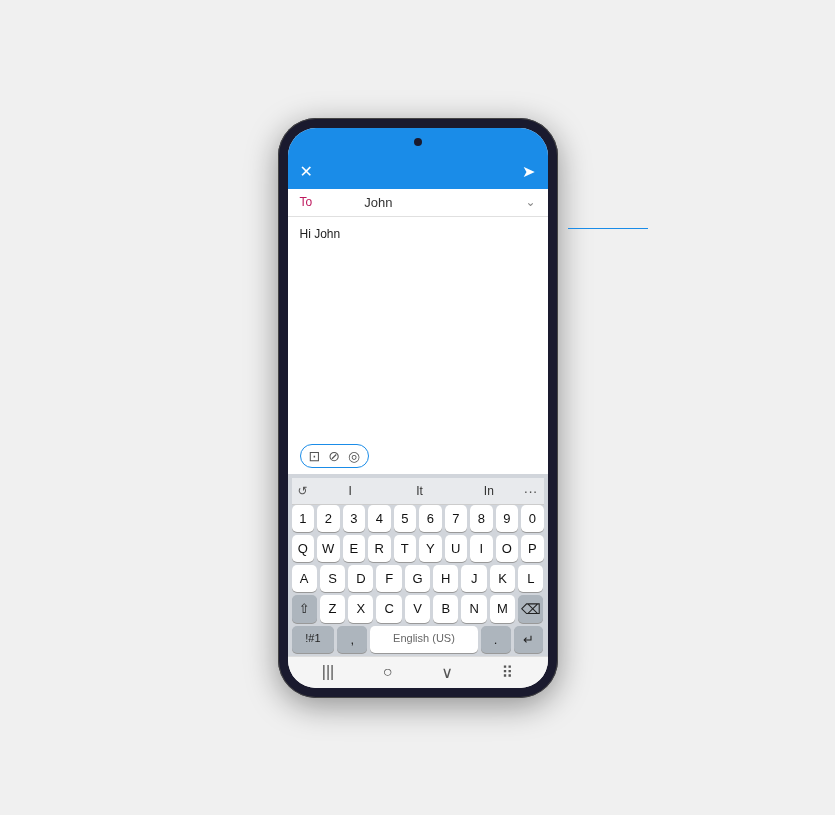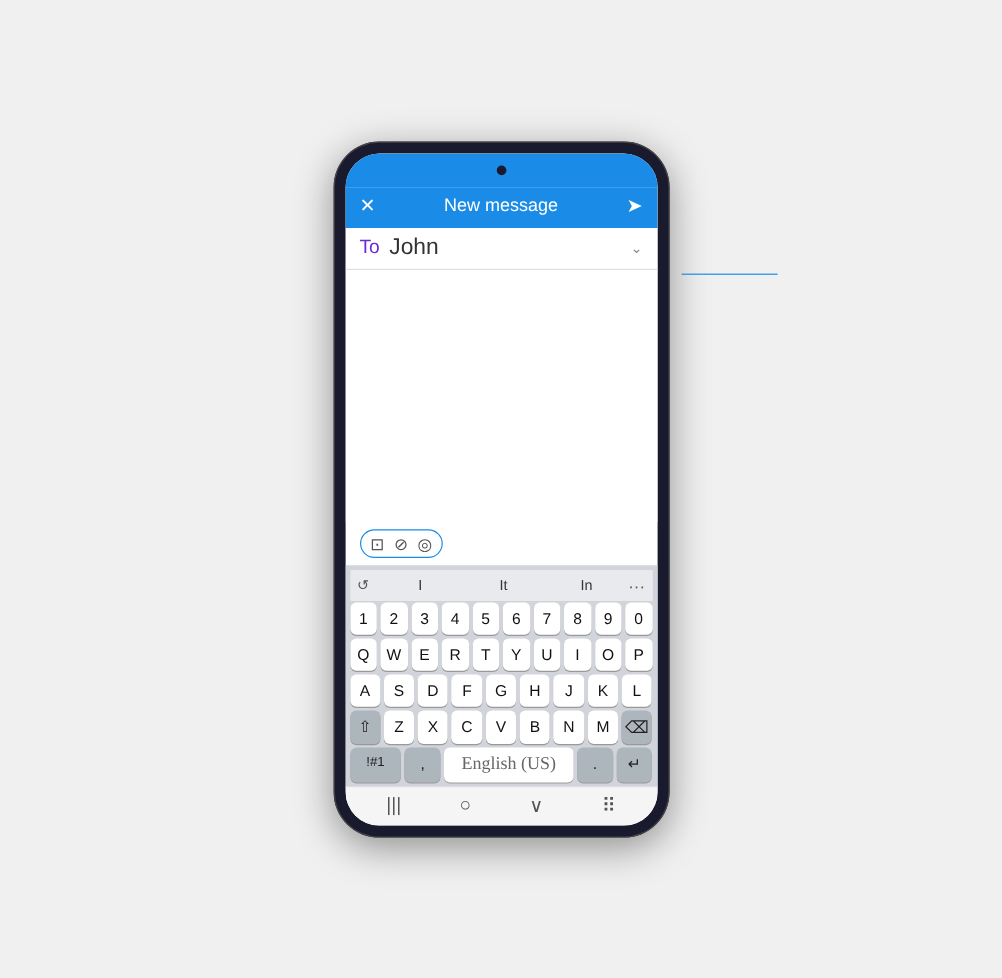--- a/index.html
+++ b/index.html
@@ -90,29 +90,30 @@
     
     .to-field {
       display: flex;
       align-items: center;
       padding: 6px 12px;
       border-bottom: 1px solid #e0e0e0;
       background: #fff;
     }
 
     .to-label {
-      color: #6d28d9;
-      font-size: 16px;
+      color: #be185d;
+      font-size: 12px;
       margin-right: 8px;
     }
 
     .to-value {
       color: #333;
-      font-size: 19px;
-      flex: 1;
+      font-size: 13px;
+      flex: 1;
+      margin-left: 44px;
     }
 
     .chevron-down {
       color: #888;
       font-size: 12px;
     }
 
     
     .msg-body {
       flex: 1;
@@ -215,23 +216,22 @@
       color: #222;
       font-size: 11px;
     }
 
     .key-wide {
       flex: 1.5;
     }
 
     .key-space {
       flex: 4;
-      font-size: 15px;
+      font-size: 11px;
       color: #666;
-      font-family: Liberation Serif, serif;
     }
 
     .key-delete {
       font-size: 14px;
     }
 
     
     .bottom-nav {
       background: #f5f5f5;
       border-top: 1px solid #ddd;
@@ -269,31 +269,31 @@
 <div class="phone-wrapper">
   <div class="phone-frame">
     <div class="phone-screen">
 
       <div class="status-bar">
         <div class="camera-dot"></div>
       </div>
 
       <div class="msg-header">
         <span class="close-icon">✕</span>
-        <span class="msg-header-title">New message</span>
         <span class="send-icon">➤</span>
       </div>
 
       <div class="to-field">
         <span class="to-label">To</span>
         <span class="to-value">John</span>
         <span class="chevron-down">⌄</span>
       </div>
 
       <div class="msg-body">
+        <div>Hi John</div>
         <br>
         <br>
       </div>
 
       <div class="attachment-bar">
         <div class="attach-btn-group">
           <span class="attach-icon">⊡</span>
           <span class="attach-icon">⊘</span>
           <span class="attach-icon">◎</span>
         </div>

